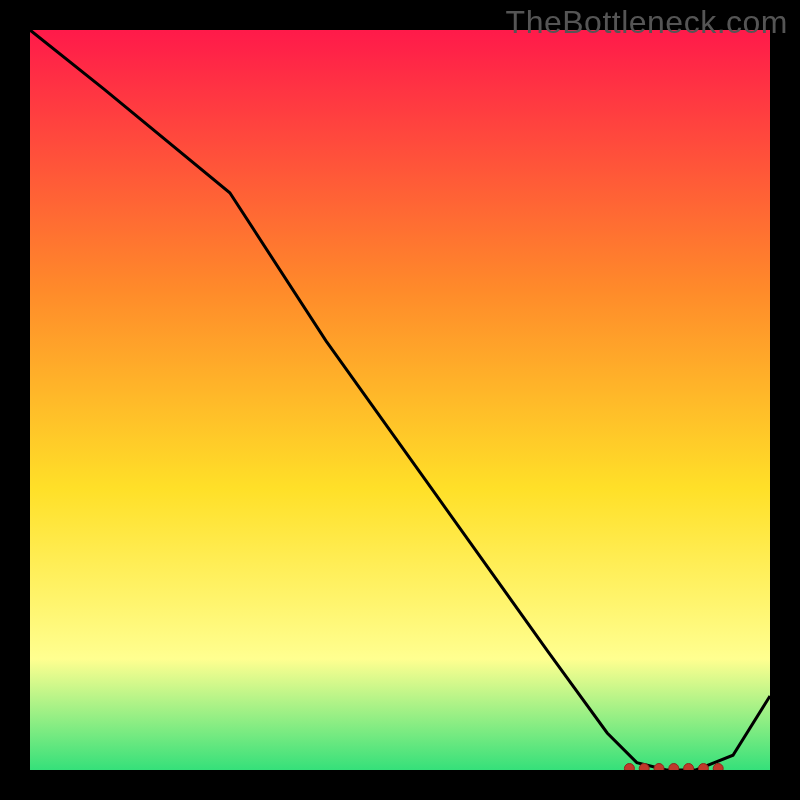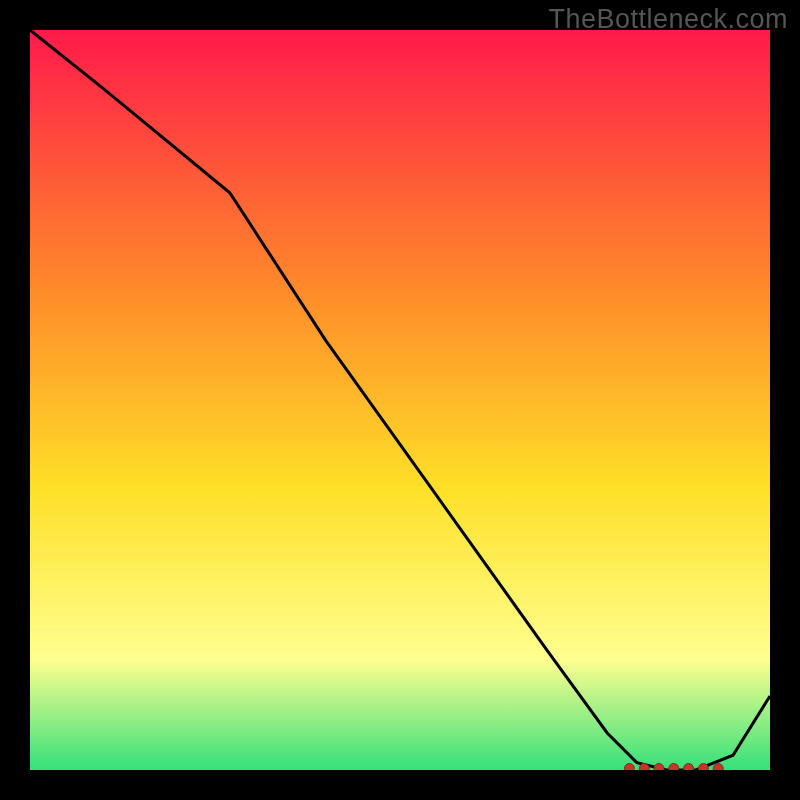--- a/index.html
+++ b/index.html
@@ -15,21 +15,21 @@
     position: relative;
     width: 800px;
     height: 800px;
     background: #000;
   }
   .watermark {
     position: absolute;
     top: 4px;
     right: 12px;
     color: #555;
-    font-size: 27px;
+    font-size: 32px;
     font-weight: 500;
     letter-spacing: 0.5px;
     z-index: 10;
   }
   .plot {
     position: absolute;
     left: 30px;
     top: 30px;
     width: 740px;
     height: 740px;

